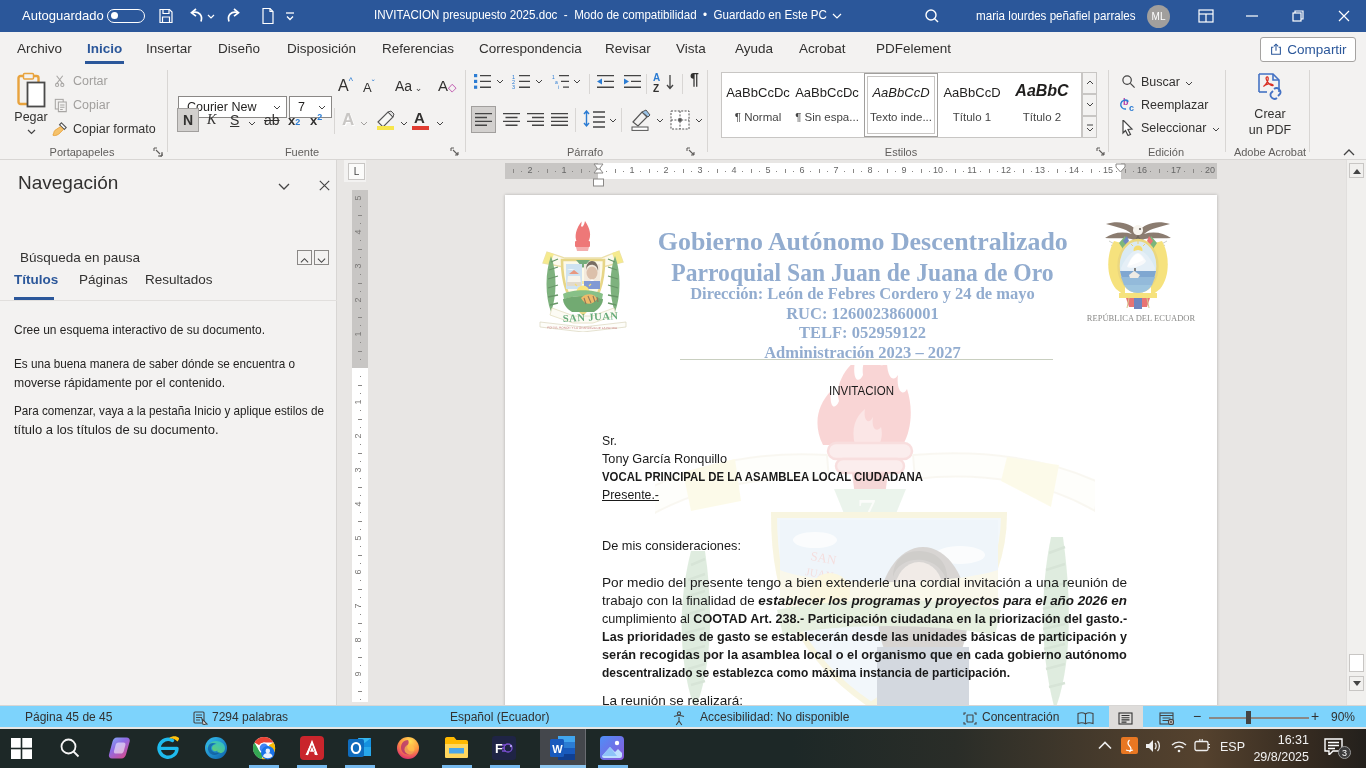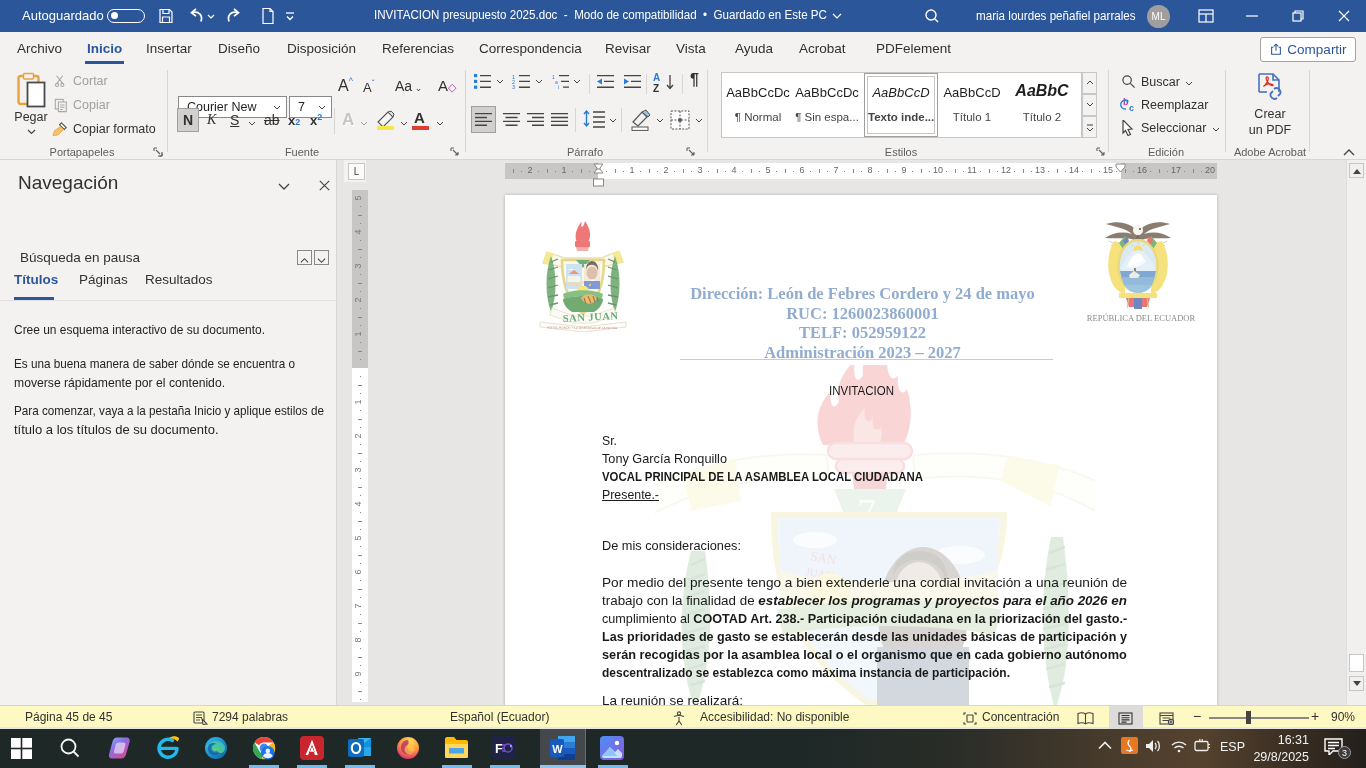--- a/index.html
+++ b/index.html
@@ -50,21 +50,21 @@
 #page { position:absolute; left:167px; top:35px; width:712px; height:520px; background:#fff; box-shadow:0 0 3px rgba(0,0,0,0.25); }
 .hdrline { text-align:center; font-family:"Liberation Serif",serif; font-weight:700; color:#92accf; }
 .sx { display:inline-block; transform-origin:center top; }
 .sxl { white-space:nowrap; transform-origin:left top; }
 .bodytext { font-size:13.5px; color:#1a1a1a; }
 
 
 #scroll { position:absolute; left:1346px; top:160px; width:20px; height:545px; background:#f1f0ee; border-left:1px solid #e1dfdd; }
 
 
-#status { position:absolute; left:0; top:705px; width:1366px; height:22px; background:#fef9c3; border-top:1px solid #d8d6d4; font-size:12px; color:#323130; }
+#status { position:absolute; left:0; top:705px; width:1366px; height:22px; background:#7dd3fc; border-top:1px solid #d8d6d4; font-size:12px; color:#323130; }
 #status span { position:absolute; top:4px; }
 
 
 #taskbar { position:absolute; left:0; top:729px; width:1366px; height:39px; background:linear-gradient(90deg,#1d2827 0%, #1d2827 58%, #2a2d28 70%, #4a3c2c 82%, #55422e 88%, #342a20 96%, #23201c 100%); }
 .tkic { position:absolute; top:6px; width:26px; height:26px; }
 .tkline { position:absolute; top:36px; height:3px; background:#76b9ed; }
 </style>
 </head>
 <body>
 <div id="app">
@@ -330,21 +330,21 @@
       </svg>
     <div class="gsep" style="left:707px;"></div>
 
     <div class="abs" style="left:721px; top:6px; width:361px; height:66px; background:#fff; border:1px solid #c8c6c4;"></div>
     <div class="abs stl1" style="left:725px;">AaBbCcDc</div>
     <div class="abs stl2" style="left:725px;">¶ Normal</div>
     <div class="abs stl1" style="left:794px;">AaBbCcDc</div>
     <div class="abs stl2" style="left:794px;">¶ Sin espa...</div>
     <div class="abs" style="left:864px; top:7px; width:74px; height:64px; border:1px solid #a19f9d; background:#fff; box-shadow:inset 0 0 0 2px #fff, inset 0 0 0 3px #c8c6c4;"></div>
     <div class="abs stl1" style="left:868px; font-style:italic;">AaBbCcD</div>
-    <div class="abs stl2" style="left:868px;font-weight:bold;">Texto inde...</div>
+    <div class="abs stl2" style="left:868px;">Texto inde...</div>
     <div class="abs stl1" style="left:939px;">AaBbCcD</div>
     <div class="abs stl2" style="left:939px;">Título 1</div>
     <div class="abs stl1" style="left:1009px; font-size:16px; font-weight:700; font-style:italic; top:16px;">AaBbC‌</div>
     <div class="abs stl2" style="left:1009px;">Título 2</div>
     <div class="abs" style="left:1082px; top:6px; width:15px; height:22px; border:1px solid #c8c6c4; background:#f3f2f1;"></div>
     <svg class="abs" style="left:1086px; top:14px; width:8px; height:5px;" viewBox="0 0 8 5" fill="none" stroke="#444" stroke-width="1">
         <path d="M1 4l3-3 3 3"></path>
       </svg>
     <div class="abs" style="left:1082px; top:28px; width:15px; height:22px; border:1px solid #c8c6c4; background:#f3f2f1;"></div>
     <svg class="abs" style="left:1086px; top:36px; width:8px; height:5px;" viewBox="0 0 8 5" fill="none" stroke="#444" stroke-width="1">
@@ -527,20 +527,21 @@
         <path d="M35 52v-3h2v3z" fill="#555"></path>
         <path d="M25 66h28c-3 5-8 8-14 8s-11-3-14-8z" fill="#7ab0d4"></path>
         <path d="M20 74h38v5H20z" fill="#f3d84c"></path>
         <path d="M27 79h24l-3 9h-18z" fill="#e04040"></path>
         <path d="M35 79h8v11h-8z" fill="#3858a8"></path>
         <path d="M30 79l-2 10M48 79l2 10" stroke="#c8b060" stroke-width="1"></path>
         </g>
       </svg>
       <div class="abs" style="left:576px; top:117.5px; width:120px; text-align:center; font-family:'Liberation Serif',serif; font-size:8.5px; color:#8a8a88; white-space:nowrap;">REPÚBLICA DEL ECUADOR</div>
 
+      <div class="abs hdrline" style="left:137px; top:31px; width:441px; font-size:26px; line-height:31px; white-space:nowrap;"><span class="sx" style="transform:scaleX(0.996);">Gobierno Autónomo Descentralizado</span><br><span class="sx" style="transform:scaleX(0.908);">Parroquial San Juan de Juana de Oro</span></div>
       <div class="abs hdrline" style="left:137px; top:89px; width:441px; font-size:16.5px; line-height:19.5px; white-space:nowrap;"><span class="sx">Dirección: León de Febres Cordero y 24 de mayo</span><br><span class="sx">RUC: 1260023860001</span><br><span class="sx">TELF: 052959122</span><br><span class="sx" style="text-decoration:underline;">Administración 2023 – 2027</span></div>
       <div class="abs" style="left:175px; top:164px; width:373px; height:1px; background:#c9cfc0;"></div>
 
       <div class="abs bodytext sxl" style="left:324px; top:188px; transform:scaleX(0.852);">INVITACION</div>
       <div class="abs bodytext sxl" style="left:97px; top:237.5px; transform:scaleX(0.908);">Sr.</div>
       <div class="abs bodytext sxl" style="left:97px; top:255.5px; transform:scaleX(0.941);">Tony García Ronquillo</div>
       <div class="abs bodytext sxl" style="left:97px; top:273.5px; transform:scaleX(0.843);"><b>VOCAL PRINCIPAL DE LA ASAMBLEA LOCAL CIUDADANA</b></div>
       <div class="abs bodytext sxl" style="left:97px; top:291.5px; transform:scaleX(0.915); text-decoration:underline;">Presente.-</div>
       <div class="abs bodytext sxl" style="left:97px; top:342.5px; transform:scaleX(0.945);">De mis consideraciones:</div>
       <div class="abs bodytext sxl" style="left:97px; top:380px; transform:scaleX(1.011);">Por medio del presente tengo a bien extenderle una cordial invitación a una reunión de</div>

